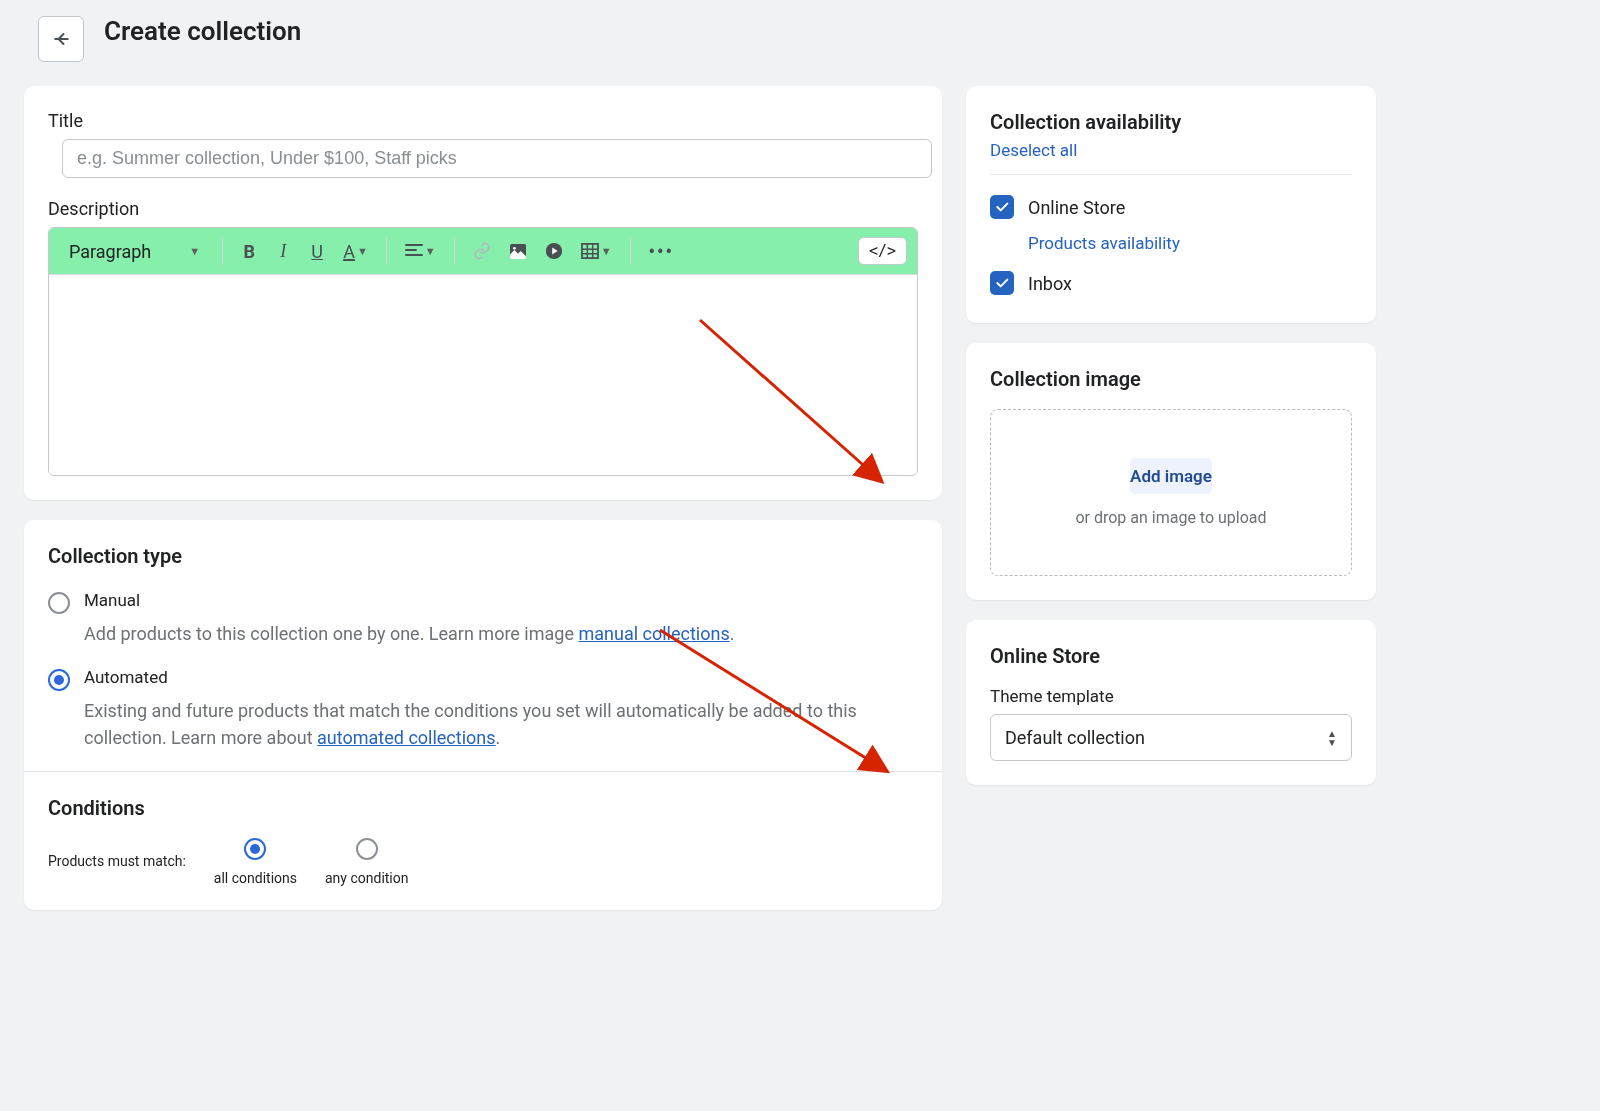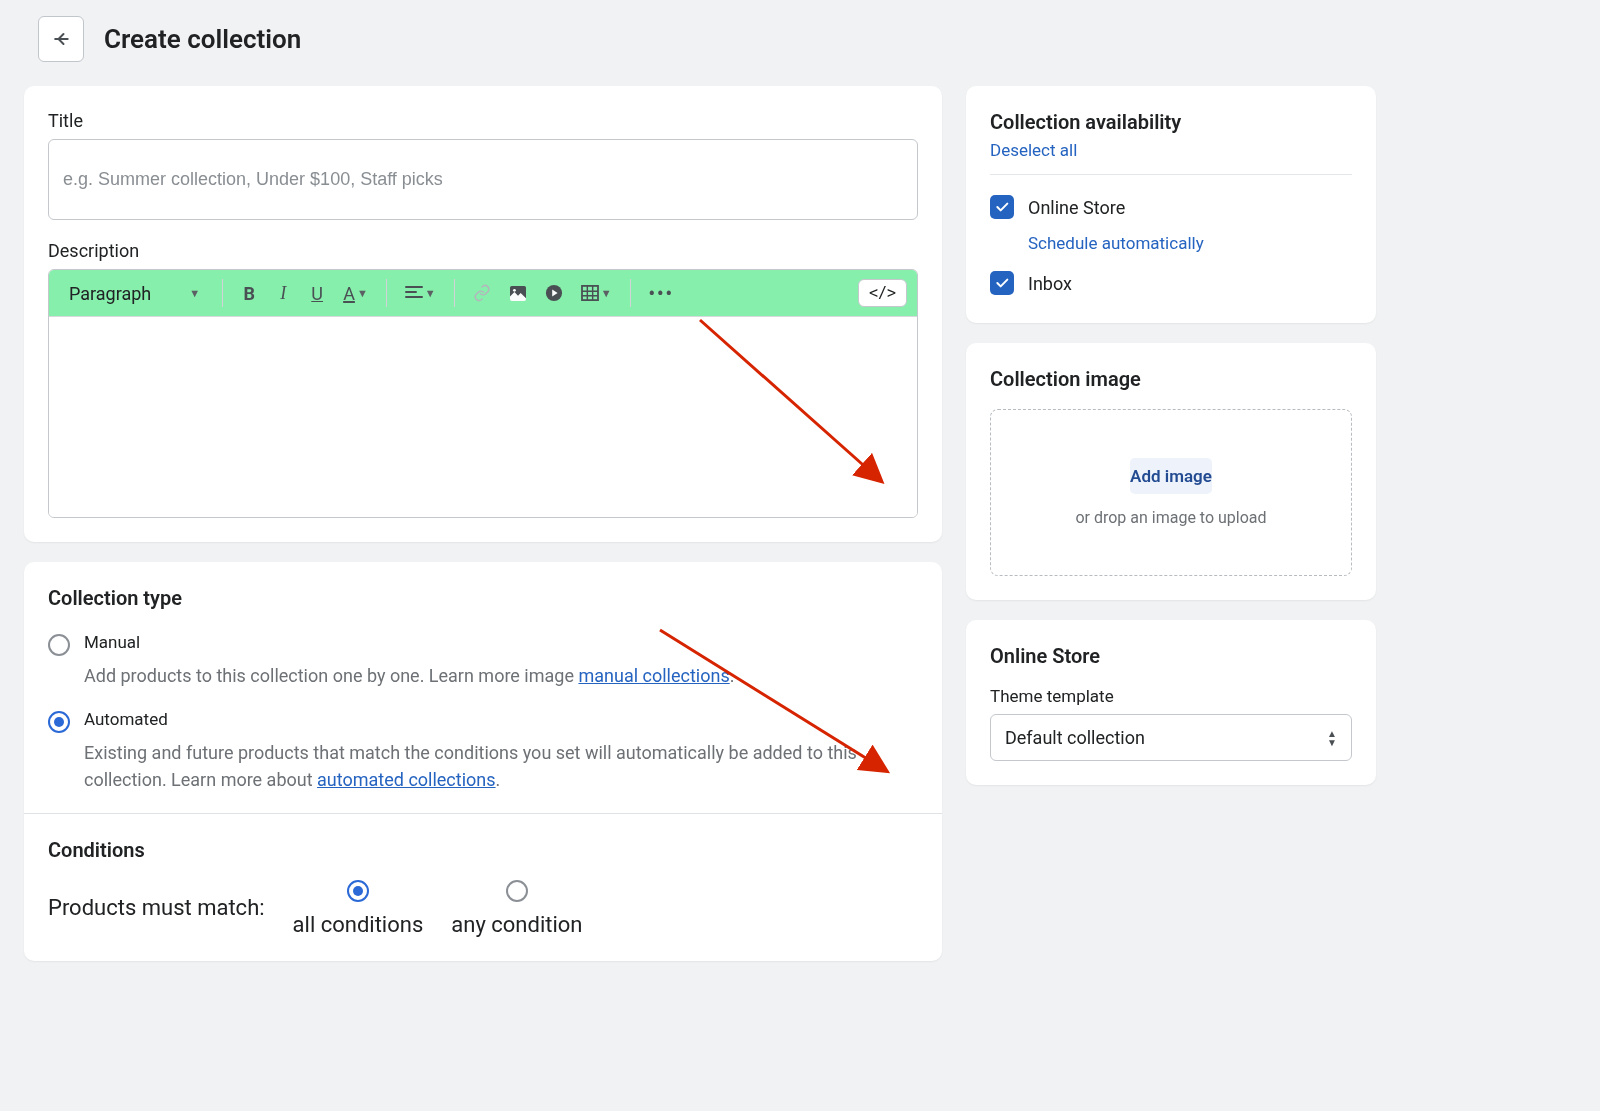--- a/index.html
+++ b/index.html
@@ -9,21 +9,21 @@
       color: #202223;
       font-size: 16px;
     }
     .page {
       padding: 16px 24px 40px 24px;
       max-width: 1400px;
       position: relative;
     }
     .header {
       display: flex;
-      align-items: center;
+      align-items: flex-start;
       gap: 20px;
       margin-bottom: 24px;
       padding-left: 14px;
     }
     .backbtn {
       width: 46px;
       height: 46px;
       border: 1px solid #c1c6cb;
       border-radius: 6px;
       background: #fff;
@@ -51,25 +51,26 @@
       margin-bottom: 20px;
       box-shadow: 0 1px 2px rgba(0,0,0,0.06);
     }
     .field-label {
       font-size: 18px;
       margin-bottom: 8px;
       color: #202223;
     }
     .text-input {
       width: 100%;
-      padding: 29px 14px;
+      padding: 8px 14px;
       border: 1px solid #c4c8cc;
       border-radius: 6px;
       font-size: 18px;
       color: #6d7175;
+      margin-left: 14px;
     }
     .text-input::placeholder { color: #898e93; }
     .editor {
       border: 1px solid #c4c8cc;
       border-radius: 6px;
       margin-top: 6px;
       overflow: hidden;
     }
     .toolbar {
       display: flex;
@@ -144,21 +145,21 @@
       content: ""; width: 10px; height: 10px; border-radius: 50%; background: #2b69d6;
     }
     .radio-label { font-size: 17px; }
     .radio-desc {
       color: #6d7175; font-size: 18px; line-height: 1.5;
       margin: 4px 0 20px 36px;
     }
     .link { color: #2563c0; text-decoration: underline; cursor: pointer; }
     .hr { border: 0; border-top: 1px solid #e0e3e6; margin: 8px -24px 24px -24px; }
     .inline-radios {
-      display: flex; align-items: center; gap: 28px; margin-top: 16px; font-size: 22px;
+      display: flex; align-items: center; gap: 28px; margin-top: 16px; font-size: 14px;
     }
     .inline-radios .opt { display: flex; align-items: center; gap: 10px; flex-direction: column; }
 
     
     .side-card-title { font-size: 20px; font-weight: 600; margin-bottom: 6px; }
     .side-sub { color: #6d7175; font-size: 17px; margin-bottom: 18px; }
     .link-plain { color: #2563c0; font-size: 17px; cursor: pointer; }
     .side-hr { border: 0; border-top: 1px solid #e4e6e8; margin: 14px 0 20px 0; }
     .check-row { display: flex; align-items: center; gap: 14px; margin-bottom: 14px; }
     .checkbox {
@@ -325,21 +326,21 @@
 
         <div class="check-row">
           <div class="checkbox">
             <svg viewBox="0 0 24 24">
                 <path d="M5 12l5 5L20 7" stroke="#fff" stroke-width="3" fill="none" stroke-linecap="round" stroke-linejoin="round"></path>
               </svg>
           </div>
           <span class="check-label">Online Store</span>
         </div>
         <div class="schedule">
-          <span class="link-plain">Schedule automatically</span>
+          <span class="link-plain">Products availability</span>
         </div>
 
         <div class="check-row" style="margin-bottom:4px">
           <div class="checkbox">
             <svg viewBox="0 0 24 24">
                 <path d="M5 12l5 5L20 7" stroke="#fff" stroke-width="3" fill="none" stroke-linecap="round" stroke-linejoin="round"></path>
               </svg>
           </div>
           <span class="check-label">Inbox</span>
         </div>

